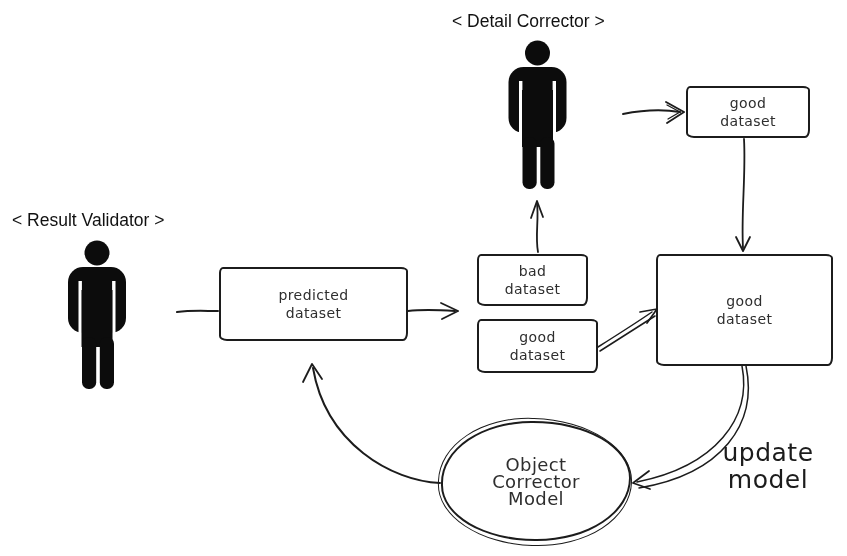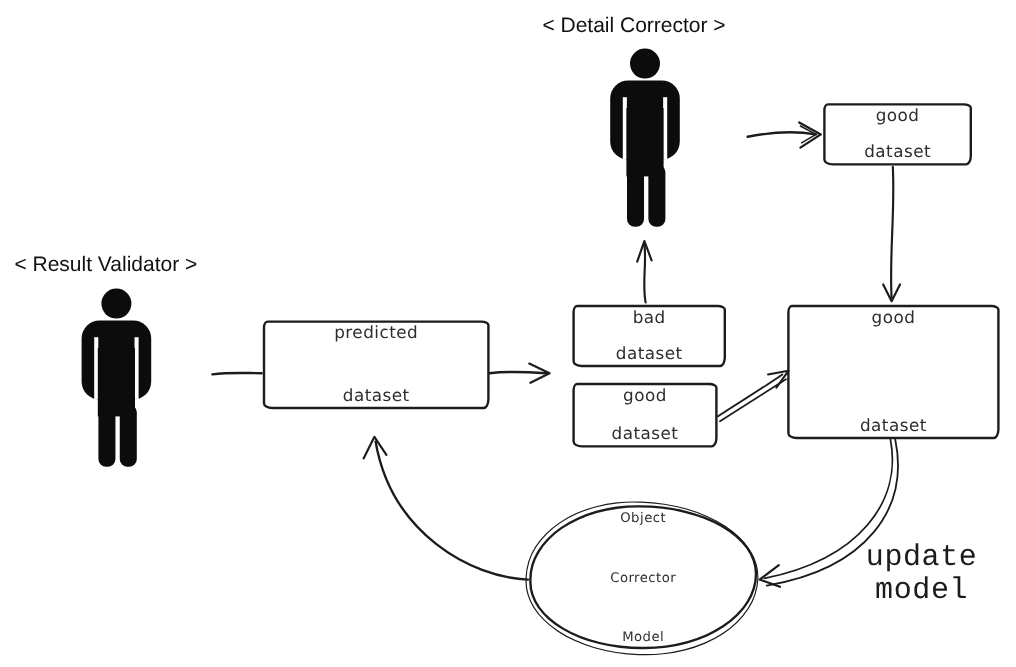--- a/index.html
+++ b/index.html
@@ -4,28 +4,28 @@
 <style>
   html,body{margin:0;padding:0;background:#ffffff;}
   .stage{
     position:relative;width:847px;height:556px;background:#ffffff;
     font-family:"DejaVu Sans", sans-serif;overflow:hidden;
   }
   .layer{position:absolute;left:0;top:0;width:847px;height:556px;z-index:2;pointer-events:none;}
   .node{
     position:absolute;box-sizing:border-box;background:#ffffff;
     border:2px solid #1c1c1c;
-    display:flex;flex-direction:column;align-items:center;justify-content:space-between;
+    display:flex;flex-direction:column;align-items:center;justify-content:center;
     text-align:center;color:#2e2e2e;font-size:14px;line-height:18px;letter-spacing:.4px;
     z-index:1;
   }
   .rect{border-radius:4px 7px 5px 8px / 6px 4px 8px 5px;}
   .ellipse{
     border-radius:48% 52% 50% 50% / 52% 48% 53% 47%;
-    font-size:11px;line-height:17px;
+    font-size:18px;line-height:17px;
   }
   .ellipse::after{
     content:'';position:absolute;inset:-5px -3px -7px -5px;
     border:1.6px solid #1c1c1c;border-radius:inherit;transform:rotate(1.8deg);
   }
   .actor-label{
     position:absolute;z-index:3;color:#111111;font-size:17.5px;
     font-family:"Liberation Sans", sans-serif;white-space:nowrap;
   }
   .edge-label{
@@ -98,21 +98,21 @@
   </svg>
 
   <div class="actor-label" style="left:452px;top:11px;">&lt; Detail Corrector &gt;</div>
   <div class="actor-label" style="left:12px;top:210px;">&lt; Result Validator &gt;</div>
 
   <div class="node rect" style="left:219px;top:267px;width:189px;height:74px;">
     <span>predicted</span>
     <span>dataset</span>
   </div>
 
-  <div class="node rect" style="left:477px;top:254px;width:128px;height:52px;">
+  <div class="node rect" style="left:477px;top:254px;width:111px;height:52px;">
     <span>bad</span>
     <span>dataset</span>
   </div>
 
   <div class="node rect" style="left:477px;top:319px;width:121px;height:54px;">
     <span>good</span>
     <span>dataset</span>
   </div>
 
   <div class="node rect" style="left:686px;top:86px;width:124px;height:52px;">
@@ -124,18 +124,18 @@
     <span>good</span>
     <span>dataset</span>
   </div>
 
   <div class="node ellipse" style="left:441px;top:421px;width:190px;height:120px;">
     <span>Object</span>
     <span>Corrector</span>
     <span>Model</span>
   </div>
 
-  <div class="edge-label" style="left:718px;top:451px;width:100px;font-family:Liberation Mono, monospace;">
+  <div class="edge-label" style="left:718px;top:439px;width:100px;">
     <div>update</div>
     <div>model</div>
   </div>
 
 </div>
 
 </body></html>

